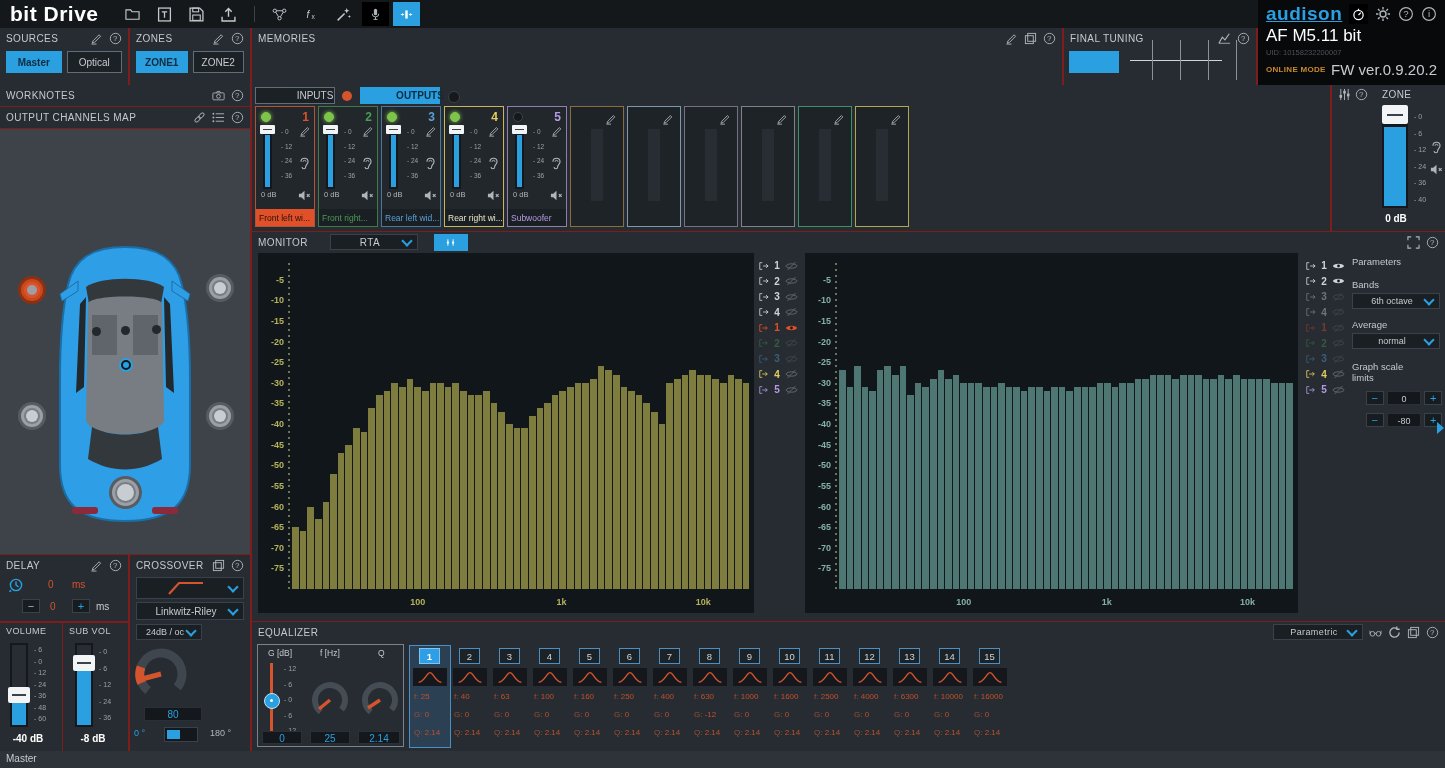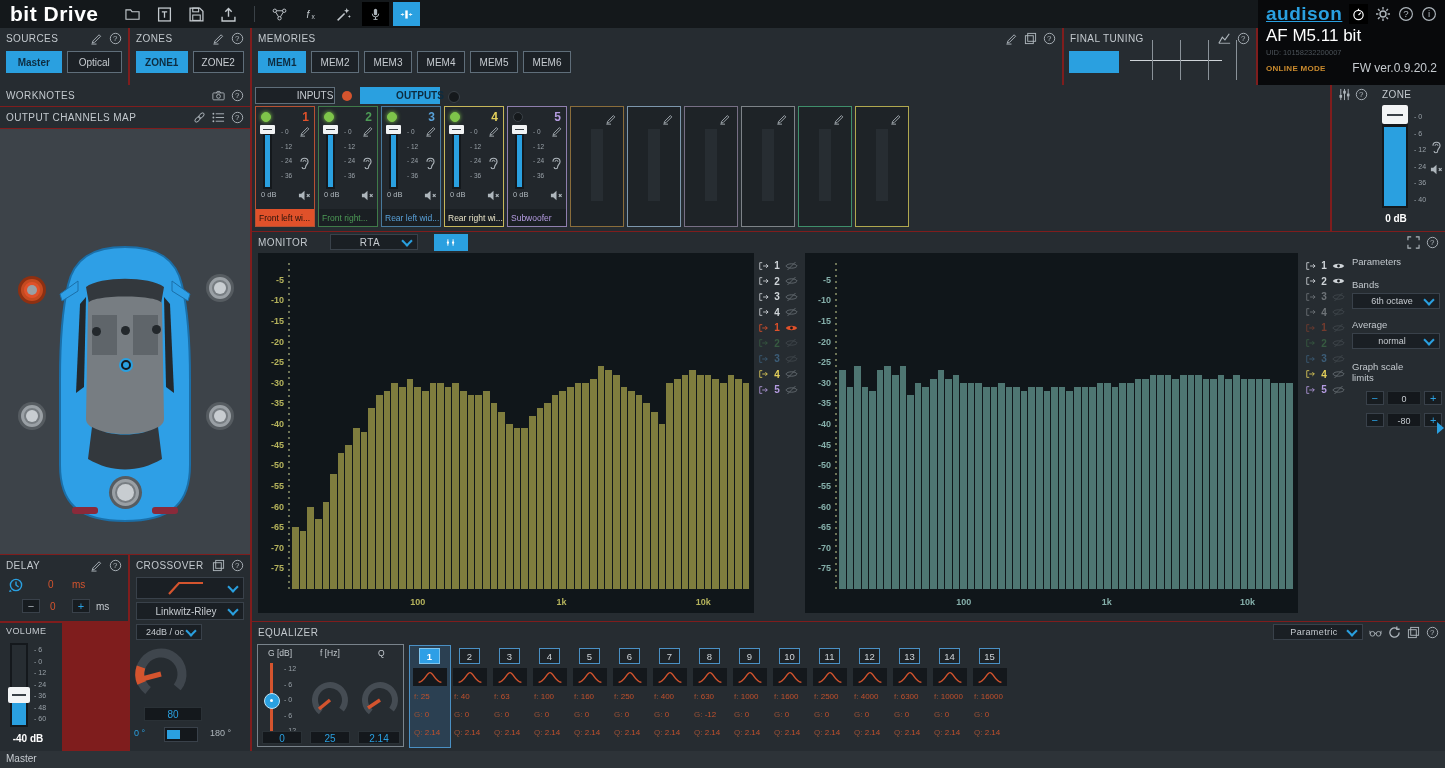--- a/index.html
+++ b/index.html
@@ -25,21 +25,21 @@
   .tbbox.black{background:#000;}
   .tbbox.blue{background:#2aa0e0;}
   
   #p-dev{position:absolute;left:1258px;top:0;width:187px;height:85px;background:#08090b;box-sizing:border-box;padding:3px 8px;}
   #dev-top{display:flex;align-items:center;gap:7px;}
   #brand{color:#2aa0e0;font-size:19px;font-weight:bold;letter-spacing:.5px;text-decoration:underline;}
   #dev-model{font-size:17px;color:#fff;margin-top:1px;}
   #dev-uid{font-size:7.5px;color:#4b5258;margin-top:2px;}
   #dev-row{display:flex;align-items:center;margin-top:4px;}
   #dev-mode{font-size:8px;color:#c98a2e;font-weight:bold;letter-spacing:.3px;}
-  #dev-fw{font-size:12px;color:#c6cbd0;margin-left:auto;}
+  #dev-fw{font-size:15px;color:#c6cbd0;margin-left:auto;}
   .devic{width:18px;height:18px;display:flex;align-items:center;justify-content:center;color:#d6dbdf;}
   .devic.blackbox{background:#000;width:22px;height:20px;}
   
   #ft-body{position:relative;height:34px;}
   #ft-btn{position:absolute;left:5px;top:3px;width:50px;height:22px;background:#2aa0e0;}
   .ftv{position:absolute;top:-8px;width:1px;height:40px;background:#8a9299;}
   .fth{position:absolute;left:66px;top:12px;width:92px;height:1px;background:#cfd4d8;}
   
   .iotab{position:absolute;top:2px;height:17px;width:80px;font-size:10px;display:flex;align-items:center;justify-content:center;
     background:#1c2126;border:1px solid #5f6e7a;color:#c6cbd0;box-sizing:border-box;padding-left:40px;}
@@ -326,28 +326,20 @@
             </svg>
           </span>
       <span class="ic">
             <svg viewBox="0 0 14 14">
               <circle cx="7" cy="7" r="5.6" fill="none" stroke="currentColor"></circle>
               <text x="7" y="9.8" font-size="8.5" text-anchor="middle" fill="currentColor">?</text>
             </svg>
           </span>
         </span>
       </div>
-    <div class="btnrow" id="mem-btns" style="justify-content:flex-start">
-        <div class="btn active" style="flex: 0 0 48px;">MEM1</div>
-        <div class="btn" style="flex: 0 0 48px;">MEM2</div>
-        <div class="btn" style="flex: 0 0 48px;">MEM3</div>
-        <div class="btn" style="flex: 0 0 48px;">MEM4</div>
-        <div class="btn" style="flex: 0 0 48px;">MEM5</div>
-        <div class="btn" style="flex: 0 0 48px;">MEM6</div>
-      </div>
   </div>
 
   <div class="panel" id="p-ft" style="left:1064px;top:28px;width:192px;height:57px">
     <div class="ph">
         <span>FINAL TUNING</span>
       <span class="sp">
           <span class="ic">
             <svg viewBox="0 0 15 13">
               <path d="M1 12 5 5l3 3 5-7" fill="none" stroke="currentColor" stroke-width="1.3"></path>
               <path d="M1 12h13" stroke="currentColor"></path>
@@ -539,20 +531,36 @@
     <div class="vscale" style="left:34px;top:21px;line-height:11.5px">- 6
 - 0
 - 12
 - 24
 - 36
 - 48
 - 60</div>
     <div class="vval" style="left:0px;top:110px;width:56px">-40 dB</div>
   </div>
 
+  <div class="panel" style="left:63px;top:623px;width:65px;height:128px">
+    <div class="ph" style="height:16px">
+        <span style="font-size:9px">SUB VOL</span>
+      </div>
+    <div class="vtrack" style="left:12px;top:20px;width:18px;height:84px">
+      <div class="vtop" style="bottom:66px"></div>
+      <div class="vfill" style="top:24px"></div>
+      <div class="vhandle" style="top:12px"></div>
+    </div>
+    <div class="vscale" style="left:36px;top:21px;line-height:16.5px">- 0
+- 6
+- 12
+- 24
+- 36</div>
+    <div class="vval" style="left:2px;top:110px;width:56px">-8 dB</div>
+  </div>
 
   <div class="panel" style="left:252px;top:85px;width:1078px;height:146px">
     <div class="iotab" style="left:3px">INPUTS</div>
     <div class="ledbig" style="left:90px;background:#d4542e"></div>
     <div class="iotab active" style="left:108px">OUTPUTS</div>
     <div class="ledbig" style="left:196px;background:#15191c;border:1px solid #3a4147"></div>
     <div id="strips">
         <div class="strip" style="border-color: rgb(182, 81, 51);">
           <div class="s-hdr">
             <span class="led on"></span>

